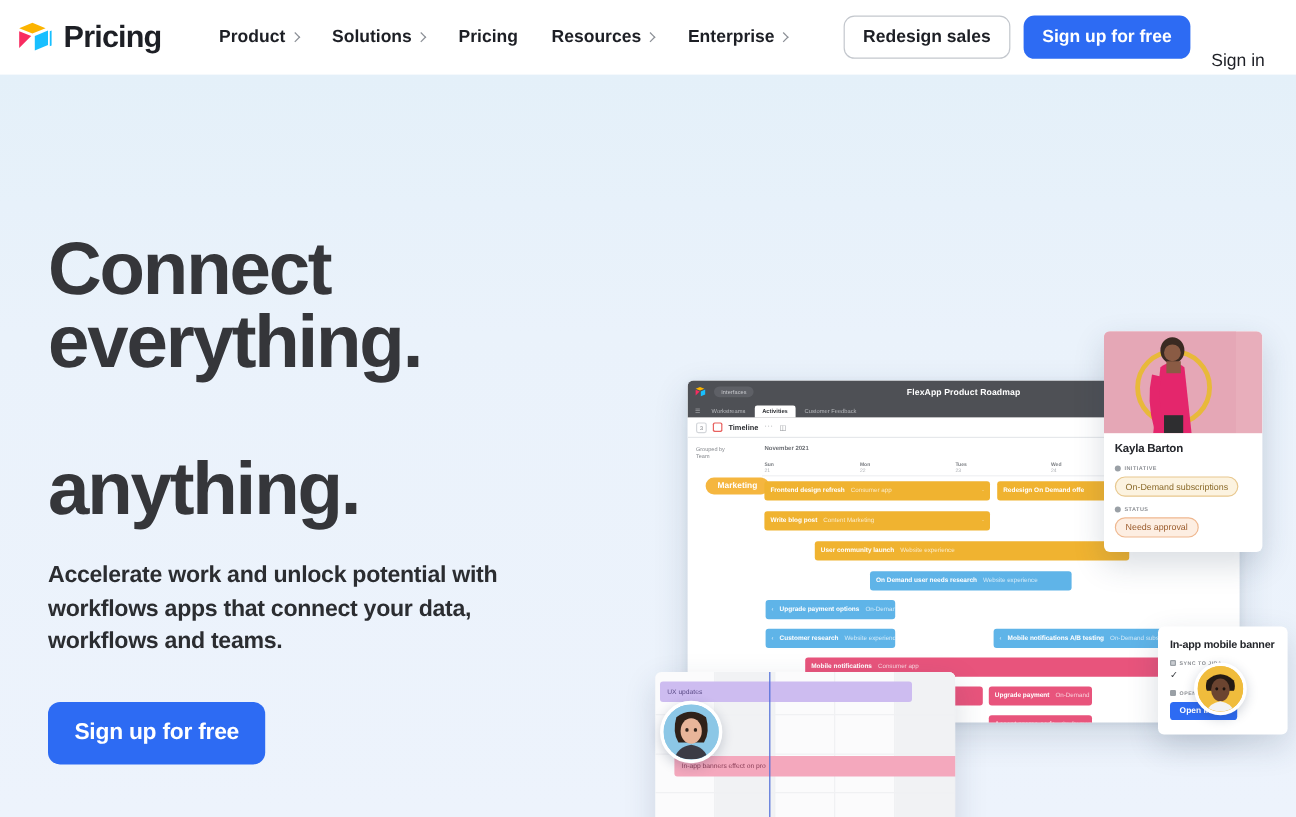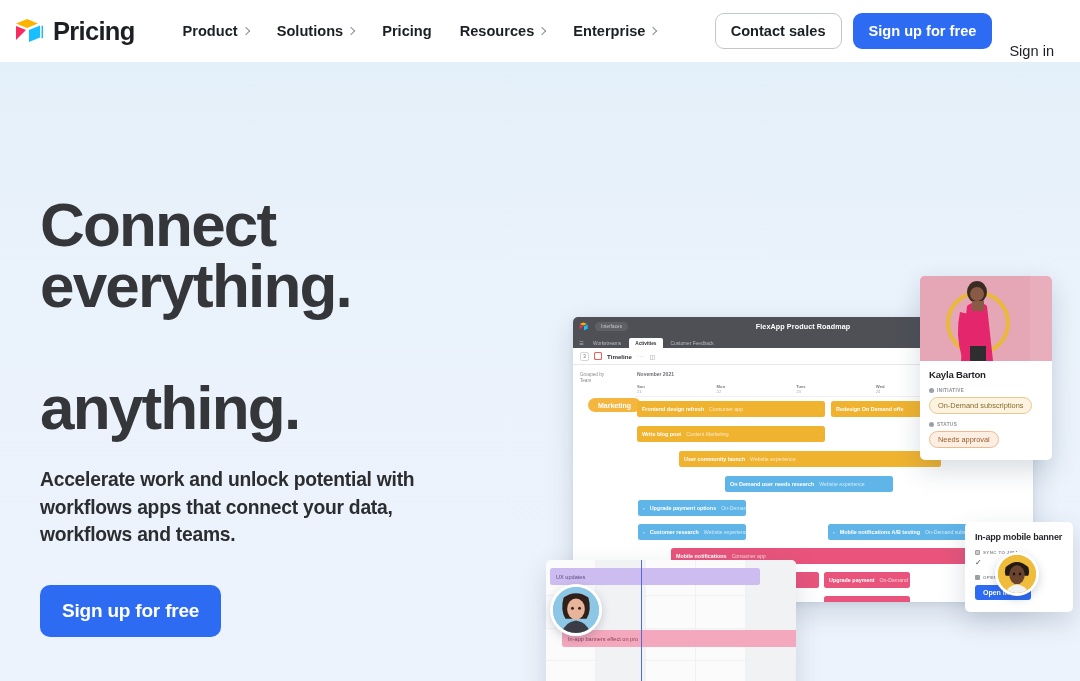--- a/index.html
+++ b/index.html
@@ -466,21 +466,21 @@
       <span>Resources</span>
       <i class="chev"></i>
     </div>
     <div class="nav-item">
       <span>Enterprise</span>
       <i class="chev"></i>
     </div>
   </nav>
 
   <div class="header-right">
-    <button class="btn-outline">Contact sales</button>
+    <button class="btn-outline">Redesign sales</button>
     <button class="btn-primary">Sign up for free</button>
     <a class="link-signin">Sign in</a>
   </div>
 </header>
 
 <section class="hero">
 
   <div class="hero-copy">
     <h1 class="hero-title">
       <span>Connect</span><br>

